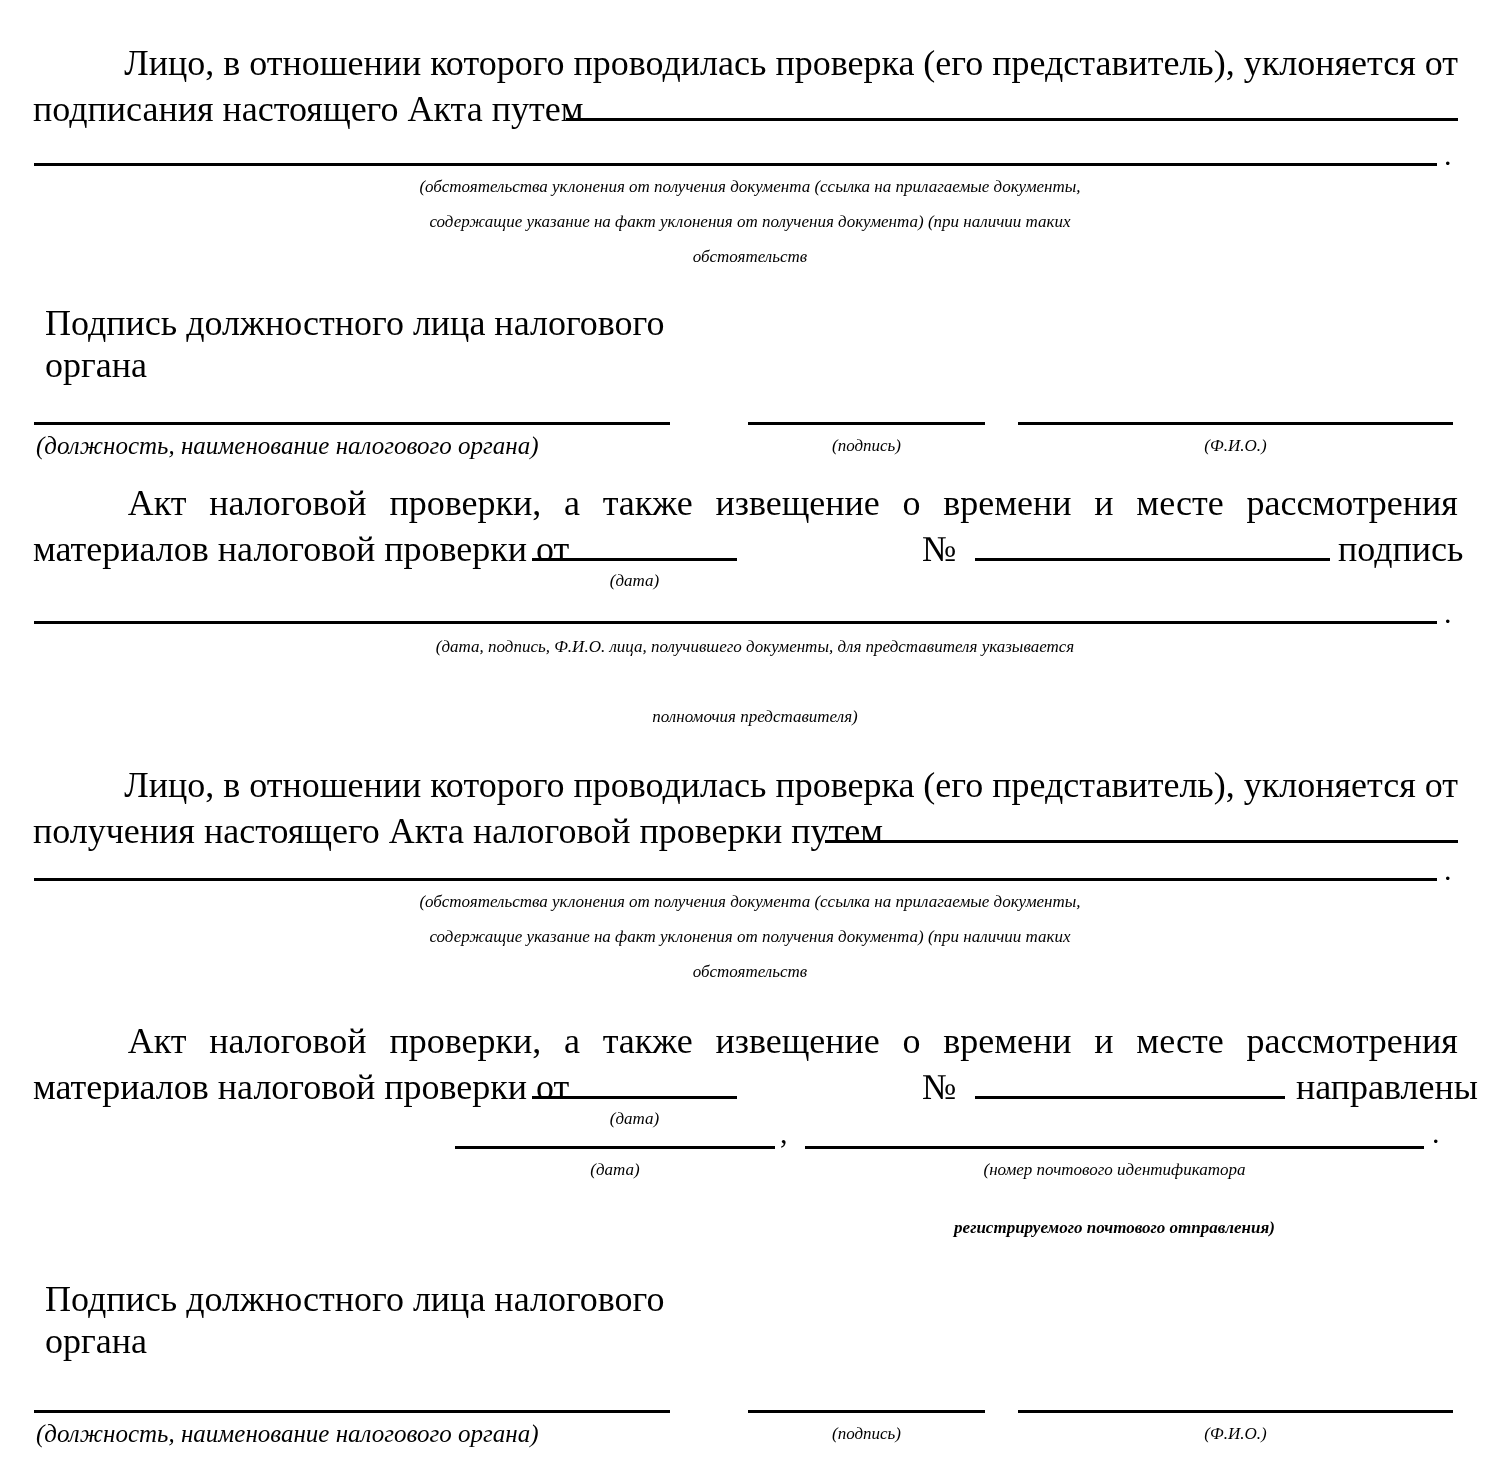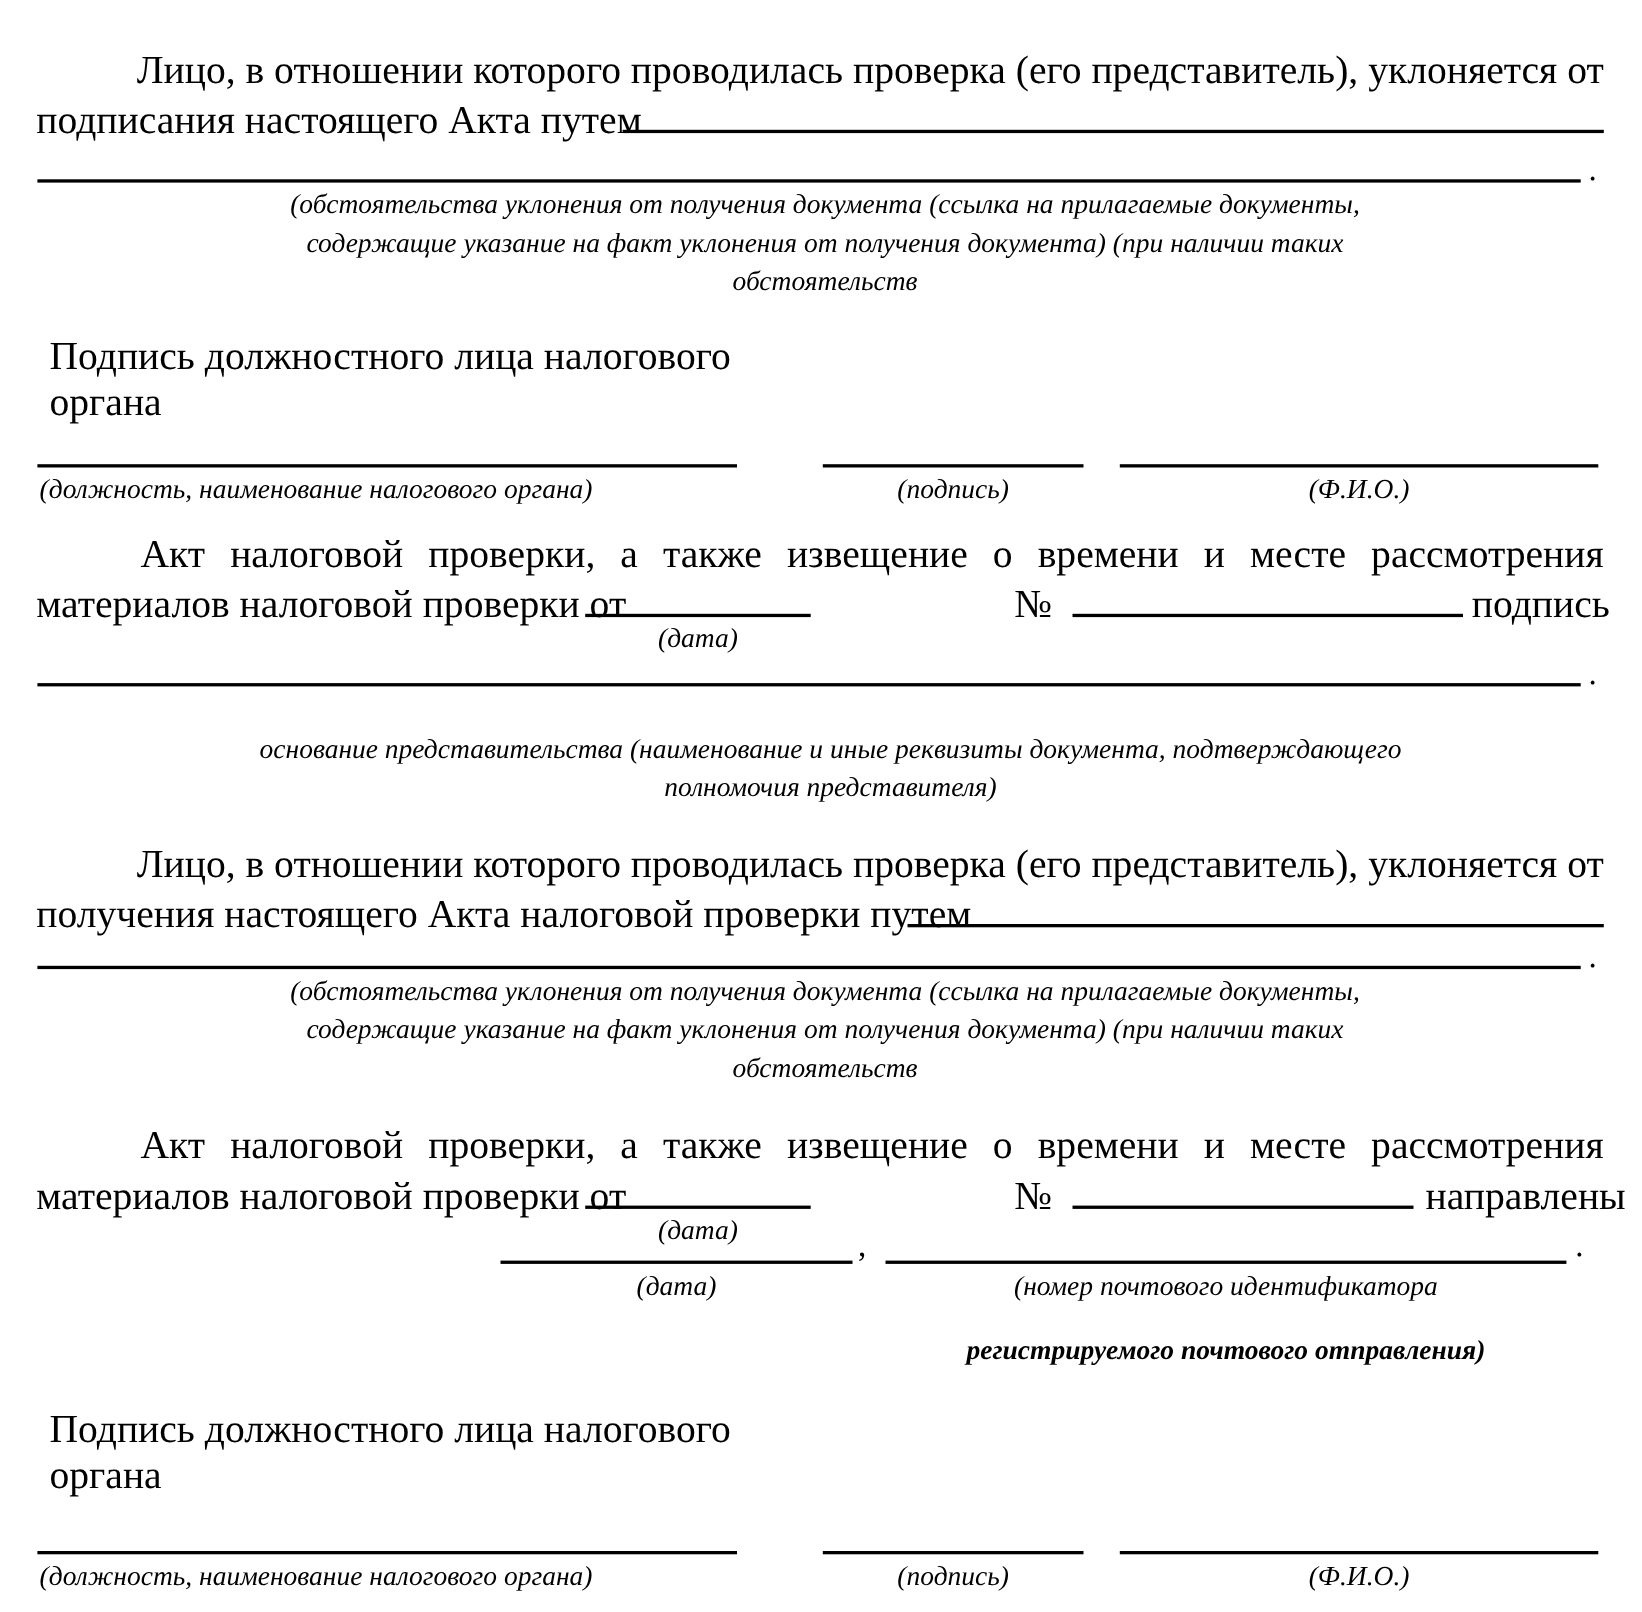--- a/index.html
+++ b/index.html
@@ -28,21 +28,21 @@
     position: absolute;
     font-size: 36px;
     line-height: 46px;
     white-space: nowrap;
   }
 
   
   .caption {
     position: absolute;
     font-style: italic;
-    font-size: 25px;
+    font-size: 17px;
     line-height: 35px;
     text-align: center;
   }
   .caption-left {
     position: absolute;
     font-style: italic;
     font-size: 25px;
     line-height: 35px;
     text-align: left;
     white-space: nowrap;
@@ -118,21 +118,21 @@
   <div class="plain" style="left:33px; top:526px;">материалов налоговой проверки от</div>
   <div class="rule" style="left:532px; top:558px; width:205px;"></div>
   <div class="plain" style="left:922px; top:526px;">№</div>
   <div class="rule" style="left:975px; top:558px; width:355px;"></div>
   <div class="plain" style="left:1338px; top:526px;">подпись</div>
   <div class="caption" style="left:532px; top:563px; width:205px;">(дата)</div>
 
   <div class="rule" style="left:34px; top:621px; width:1403px;"></div>
   <div class="dot" style="left:1444px; top:598px;">.</div>
 
-  <div class="caption" style="left:140px; top:664px; width:1230px;">основание представительства (наименование и иные реквизиты документа, подтверждающего</div>
+  <div class="caption" style="left:140px; top:629px; width:1230px;">(дата, подпись, Ф.И.О. лица, получившего документы, для представителя указывается</div>
   <div class="caption" style="left:140px; top:699px; width:1230px;">полномочия представителя)</div>
 
   <div class="jline" style="left:33px; top:762px; width:1425px;">
     <span style="width:72px;"></span>
     <span>Лицо, в отношении которого проводилась проверка (его представитель), уклоняется от</span>
   </div>
   <div class="plain" style="left:33px; top:808px;">получения настоящего Акта налоговой проверки путем</div>
   <div class="rule" style="left:825px; top:840px; width:633px;"></div>
 
   <div class="rule" style="left:34px; top:878px; width:1403px;"></div>

